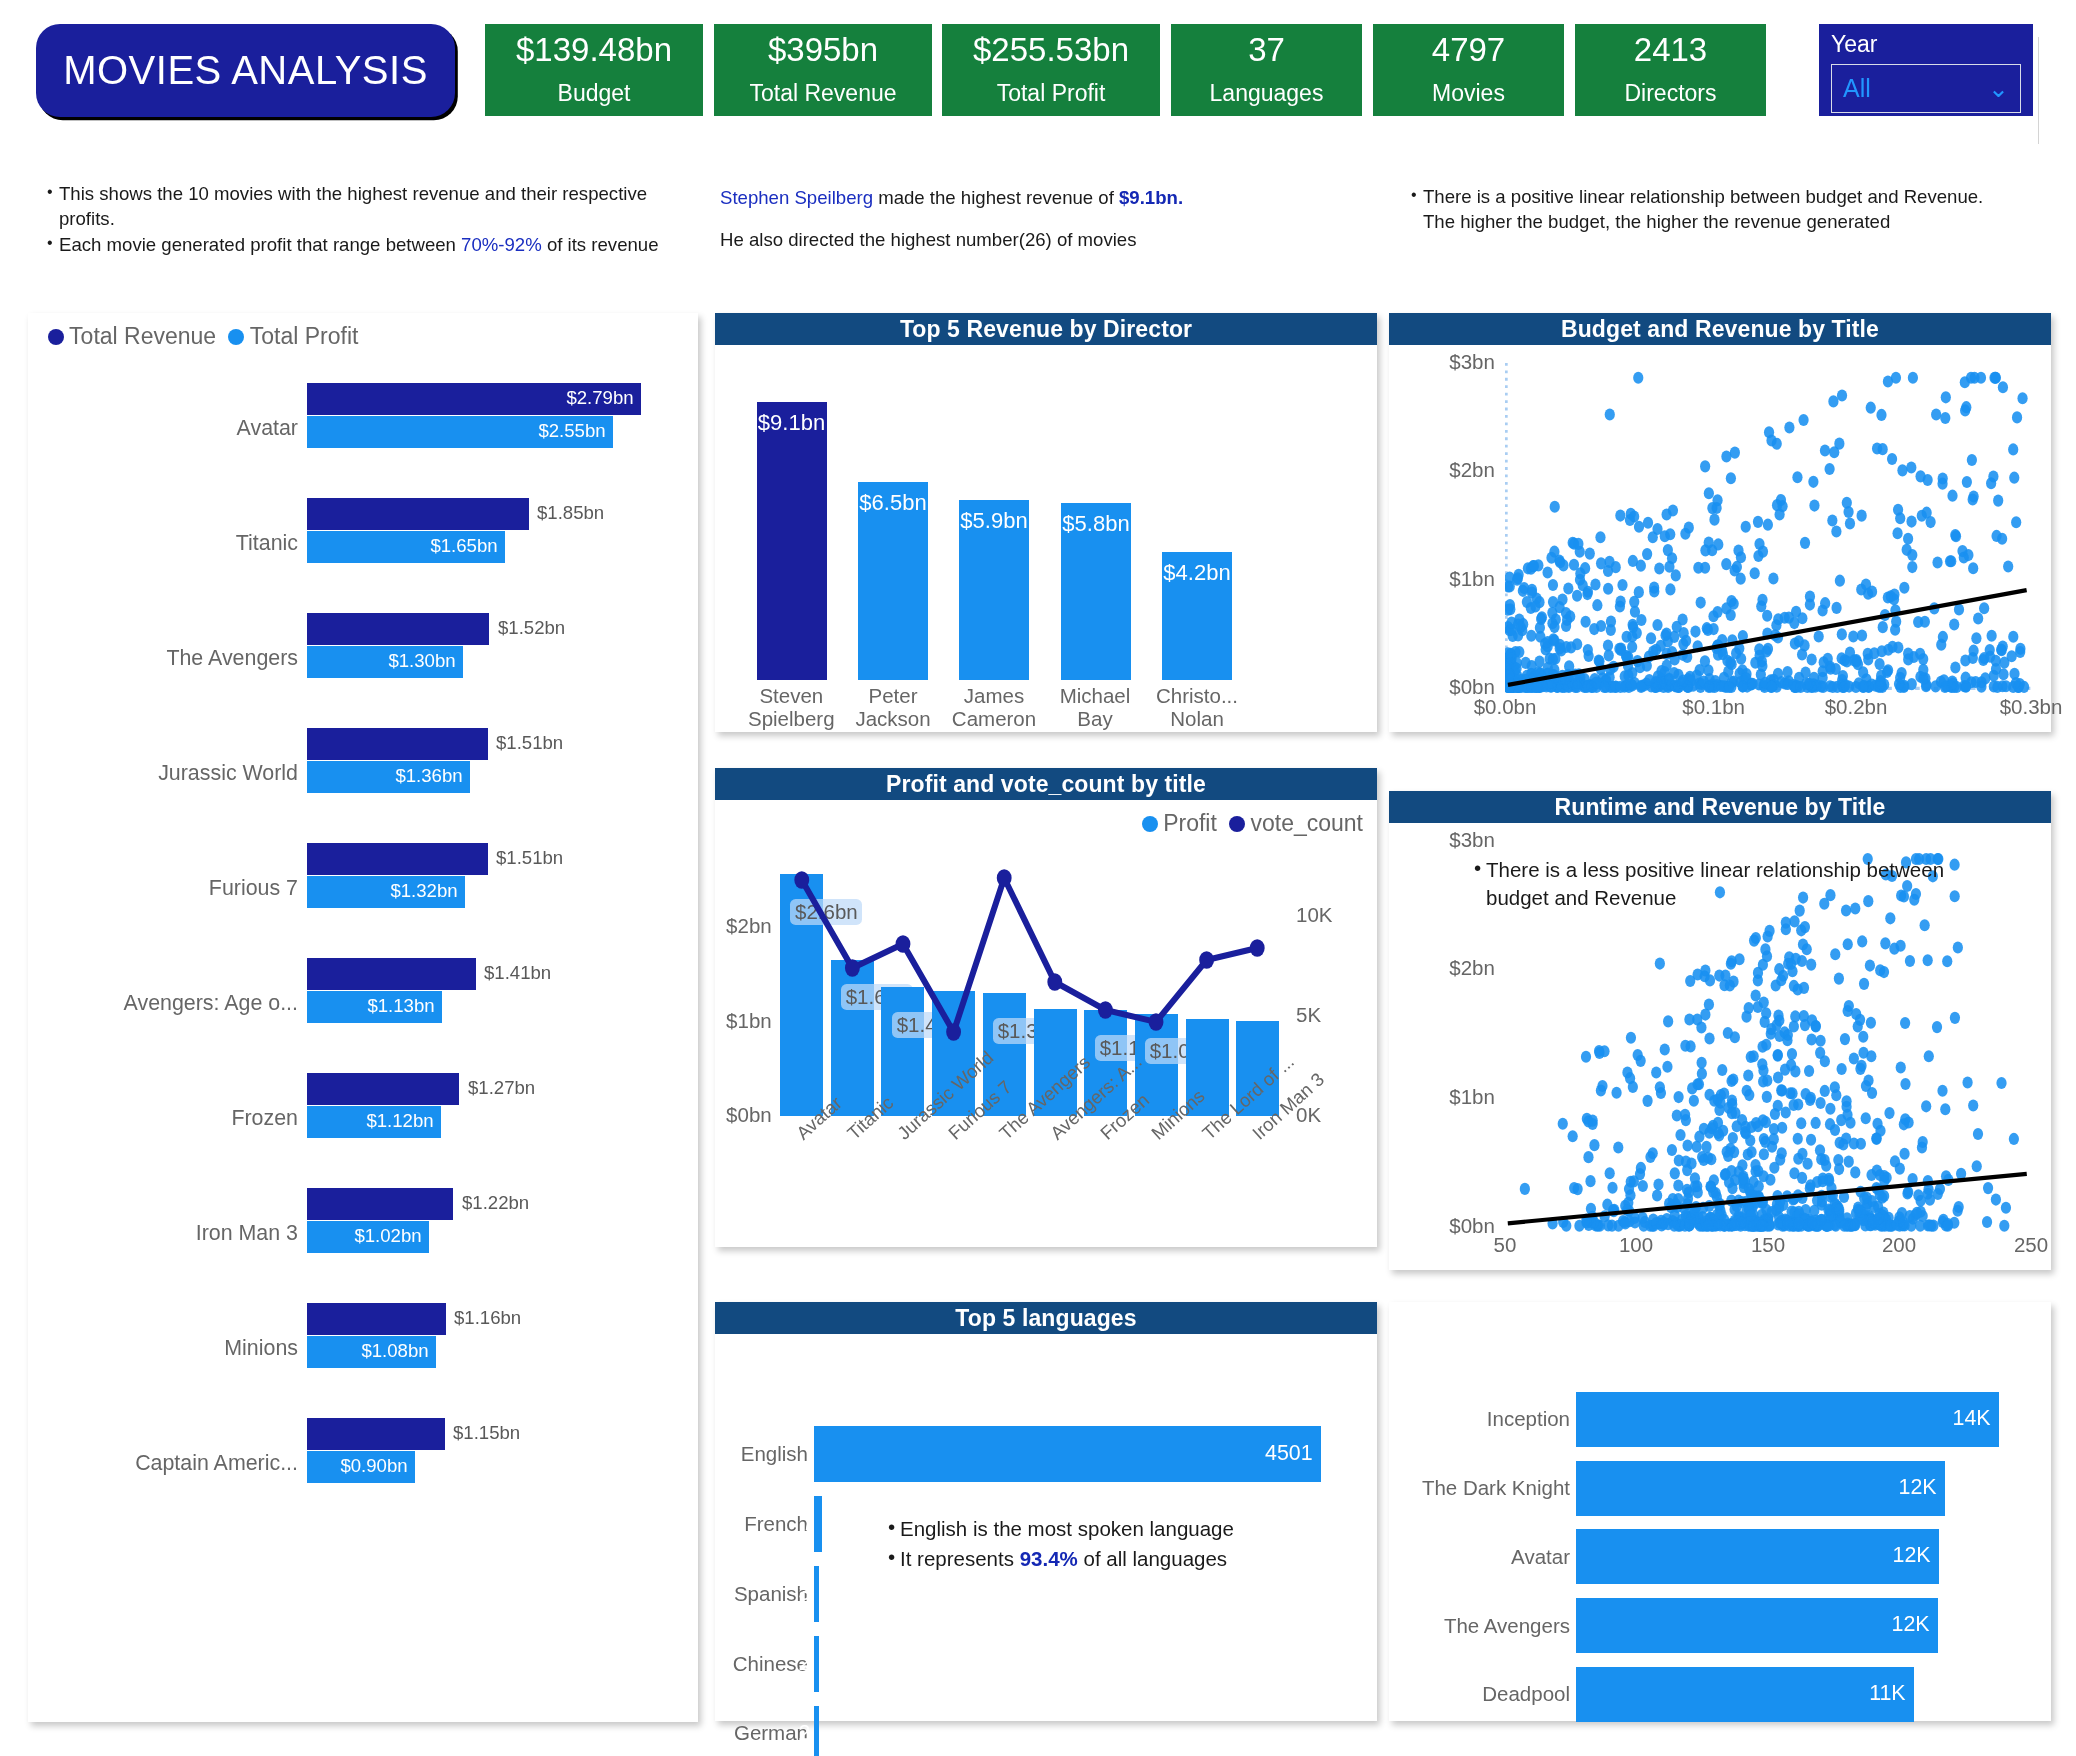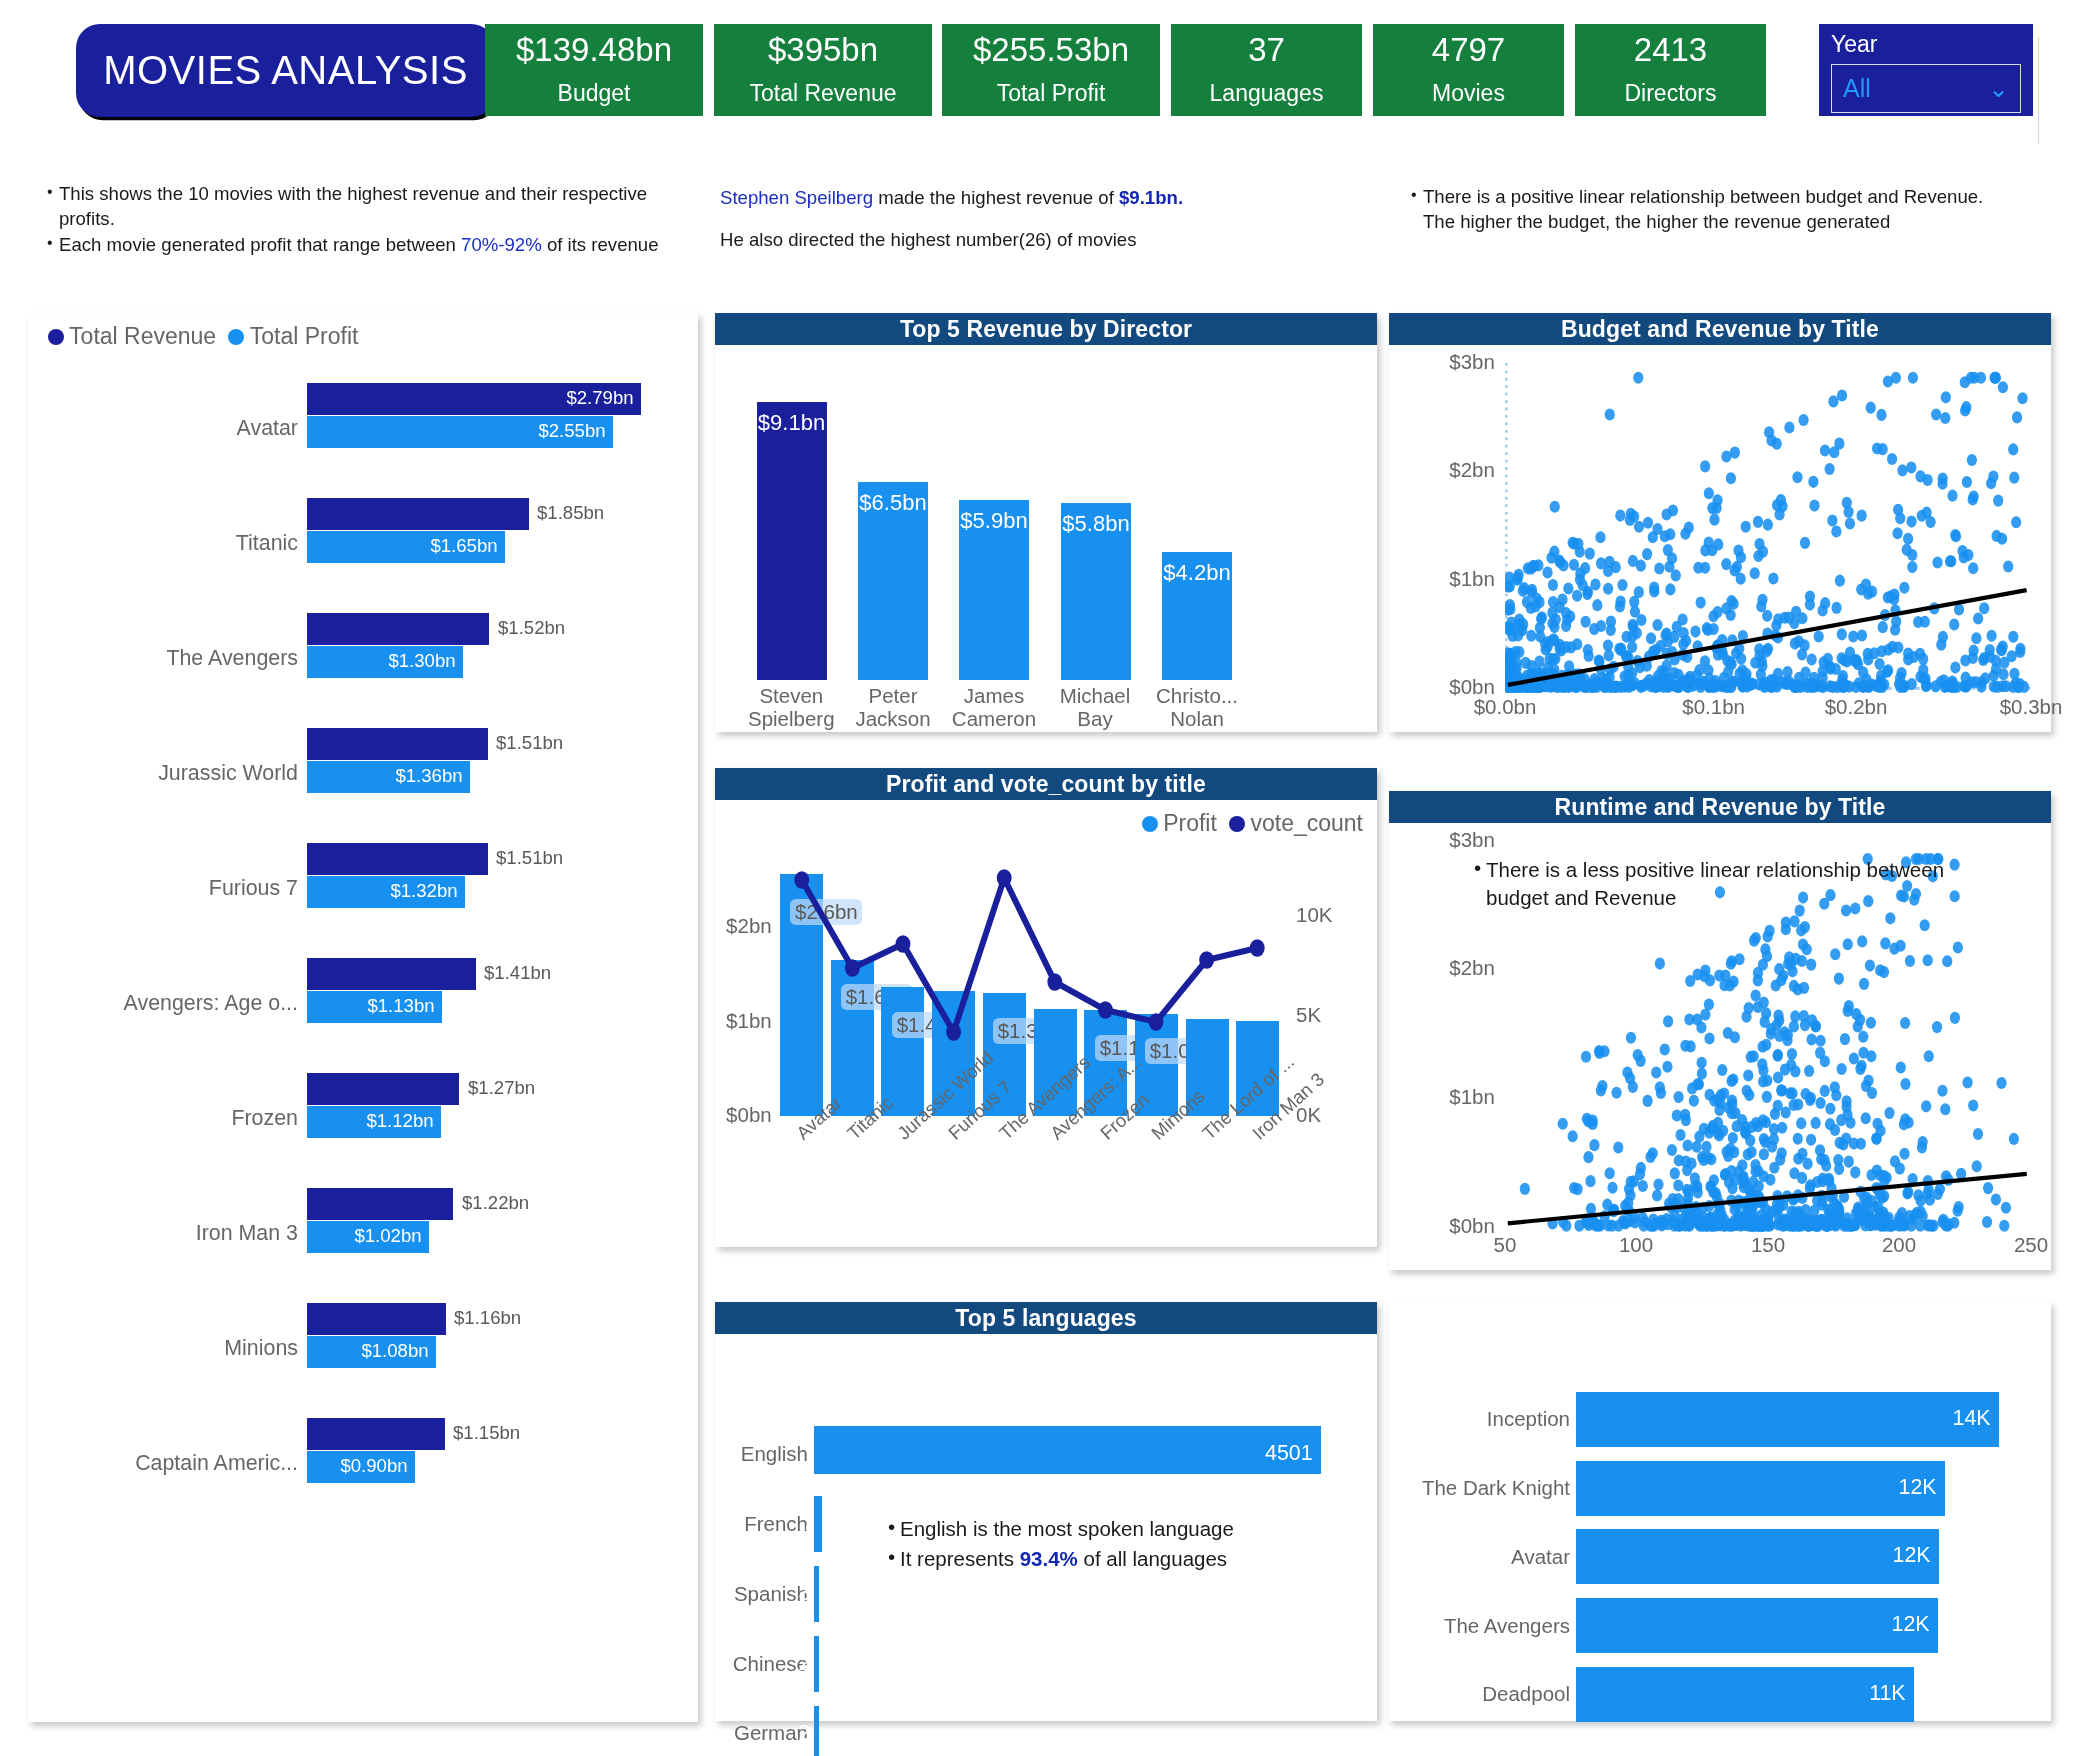--- a/index.html
+++ b/index.html
@@ -9,21 +9,21 @@
     font-family: "Liberation Sans", sans-serif;
     overflow: hidden;
   }
   #canvas { position: relative; width: 2077px; height: 1756px; background:#fff; }
 
   
   .title-card {
     position:absolute; left:36px; top:24px; width:419px; height:93px;
     background:#1a1f9c; border-radius:24px;
     box-shadow: 2.8px 3.3px 0 #000;
-    display:flex; align-items:center; justify-content:center;margin-left:40px;
+    display:flex; align-items:center; justify-content:center;
   }
   .title-card .t {
     color:#fff; font-size:40px; letter-spacing:0.5px; font-weight:400;
   }
   .kpi {
     position:absolute; top:24px; height:92px; background:#15803d;
     display:flex; flex-direction:column; align-items:center; justify-content:center;
     color:#fff;
   }
   .kpi .v { font-size:33px; line-height:1.05; font-weight:400; }
@@ -2153,21 +2153,21 @@
           </ul>
       </div>
     </div>
   </div>
 
   <div class="panel" id="p-lang">
     <div class="hdr">Top 5 languages</div>
     <div class="body" style="height:387px;">
       <div class="hb-rows" id="lang-rows">
           <div class="hb-cat" style="left: 0px; top: 76px; width: 93px;">English</div>
-          <div class="hb-bar" style="left: 99px; top: 60px; width: 507px; height: 48px;">
+          <div class="hb-bar" style="left: 99px; top: 60px; width: 507px; height: 56px;">
             <div class="hb-val" style="right: 8.4px; top: 15px; position: absolute;">4501</div>
           </div>
           <div class="hb-cat" style="left: 0px; top: 146px; width: 93px;">French</div>
           <div class="hb-bar" style="left: 99px; top: 130px; width: 8.2px; height: 56px;">
             <div class="hb-val" style="right: 8.4px; top: 15px; position: absolute;">7</div>
           </div>
           <div class="hb-cat" style="left: 0px; top: 216px; width: 93px;">Spanish</div>
           <div class="hb-bar" style="left: 99px; top: 200px; width: 4.7px; height: 56px;">
             <div class="hb-val" style="right: 8.4px; top: 15px; position: absolute;">3</div>
           </div>

